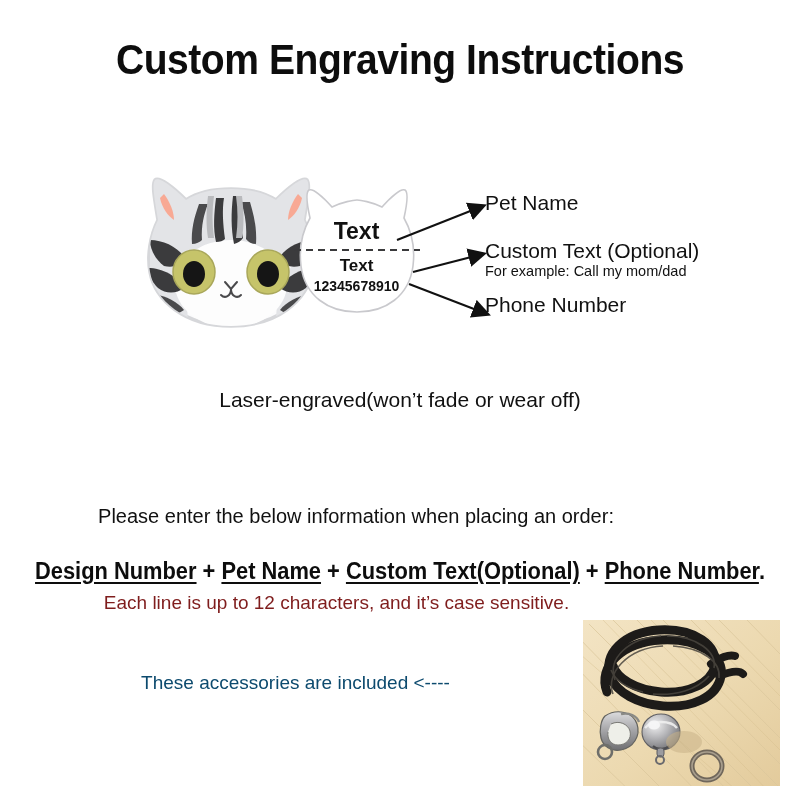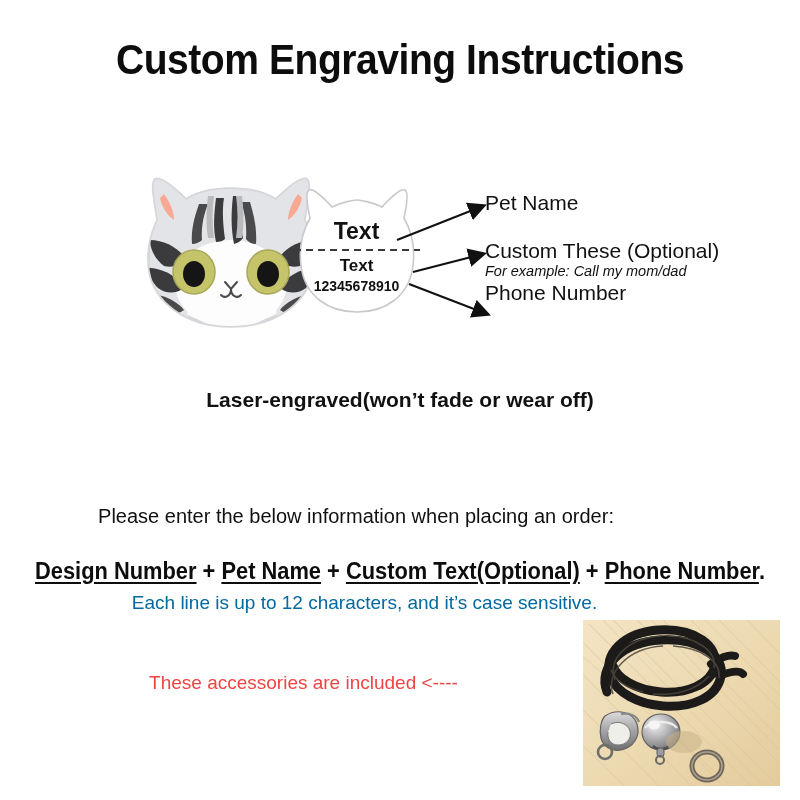--- a/index.html
+++ b/index.html
@@ -34,49 +34,49 @@
 
   .arrows{position:absolute;left:395px;top:20px;width:120px;height:145px;}
 
   .labels{position:absolute;left:485px;top:32px;width:300px;}
   .lbl-main{
     font-size:21px;line-height:1.05;color:#111;white-space:nowrap;
   }
   .lbl-pet{margin-bottom:26px;}
   .lbl-sub{
     font-size:14.5px;line-height:1.15;color:#111;white-space:nowrap;
-    margin-top:1px;margin-bottom:2px;font-style:italic;
+    margin-top:1px;margin-bottom:14px;
   }
 
   
-  .midblock{position:absolute;left:0;top:386px;width:800px;text-align:center;font-weight:bold;}
+  .midblock{position:absolute;left:0;top:386px;width:800px;text-align:center;}
   .laser{font-size:21px;color:#111;line-height:1.35;}
   .material{font-size:21px;line-height:1.35;}
 
   .ordernote{
     position:absolute;left:0;top:505px;width:712px;text-align:center;
     font-size:20px;color:#111;
   }
 
   .formula{
     position:absolute;left:0;top:558px;width:800px;text-align:center;
     font-weight:bold;font-size:23px;color:#0d0d0d;
     transform:scaleX(0.95);white-space:nowrap;
   }
   .formula u{text-decoration:underline;text-underline-offset:3px;}
   .formula .plus{text-decoration:none;font-weight:bold;}
 
   .charlimit{
     position:absolute;left:0;top:592px;width:673px;text-align:center;
-    font-size:19px;color:#0369a1;margin-left:28px;
+    font-size:19px;color:#7f1d1d;
   }
 
   .accessories-line{
-    position:absolute;left:16px;top:672px;width:575px;text-align:center;
-    font-size:19px;color:#ef4444;white-space:nowrap;
+    position:absolute;left:8px;top:672px;width:575px;text-align:center;
+    font-size:19px;color:#0c4a6e;white-space:nowrap;
   }
 
   .photo{
     position:absolute;left:583px;top:620px;width:197px;height:166px;
     overflow:hidden;
   }
 </style>
 </head>
 <body>
 
@@ -165,21 +165,21 @@
           </marker>
         </defs>
         <line x1="2" y1="60" x2="88" y2="26" stroke="#111" stroke-width="2.1" marker-end="url(#ah)"></line>
         <line x1="18" y1="92" x2="88" y2="74" stroke="#111" stroke-width="2.1" marker-end="url(#ah)"></line>
         <line x1="14" y1="104" x2="92" y2="134" stroke="#111" stroke-width="2.1" marker-end="url(#ah)"></line>
       </svg>
     </div>
 
     <div class="labels">
       <div class="lbl-main lbl-pet">Pet Name</div>
-      <div class="lbl-main">Custom These (Optional)</div>
+      <div class="lbl-main">Custom Text (Optional)</div>
       <div class="lbl-sub">For example: Call my mom/dad</div>
       <div class="lbl-main">Phone Number</div>
     </div>
   </div>
 
   <div class="midblock">
     <div class="laser">Laser-engraved(won’t fade or wear off)</div>
   </div>
 
   <div class="ordernote">Please enter the below information when placing an order:</div>

